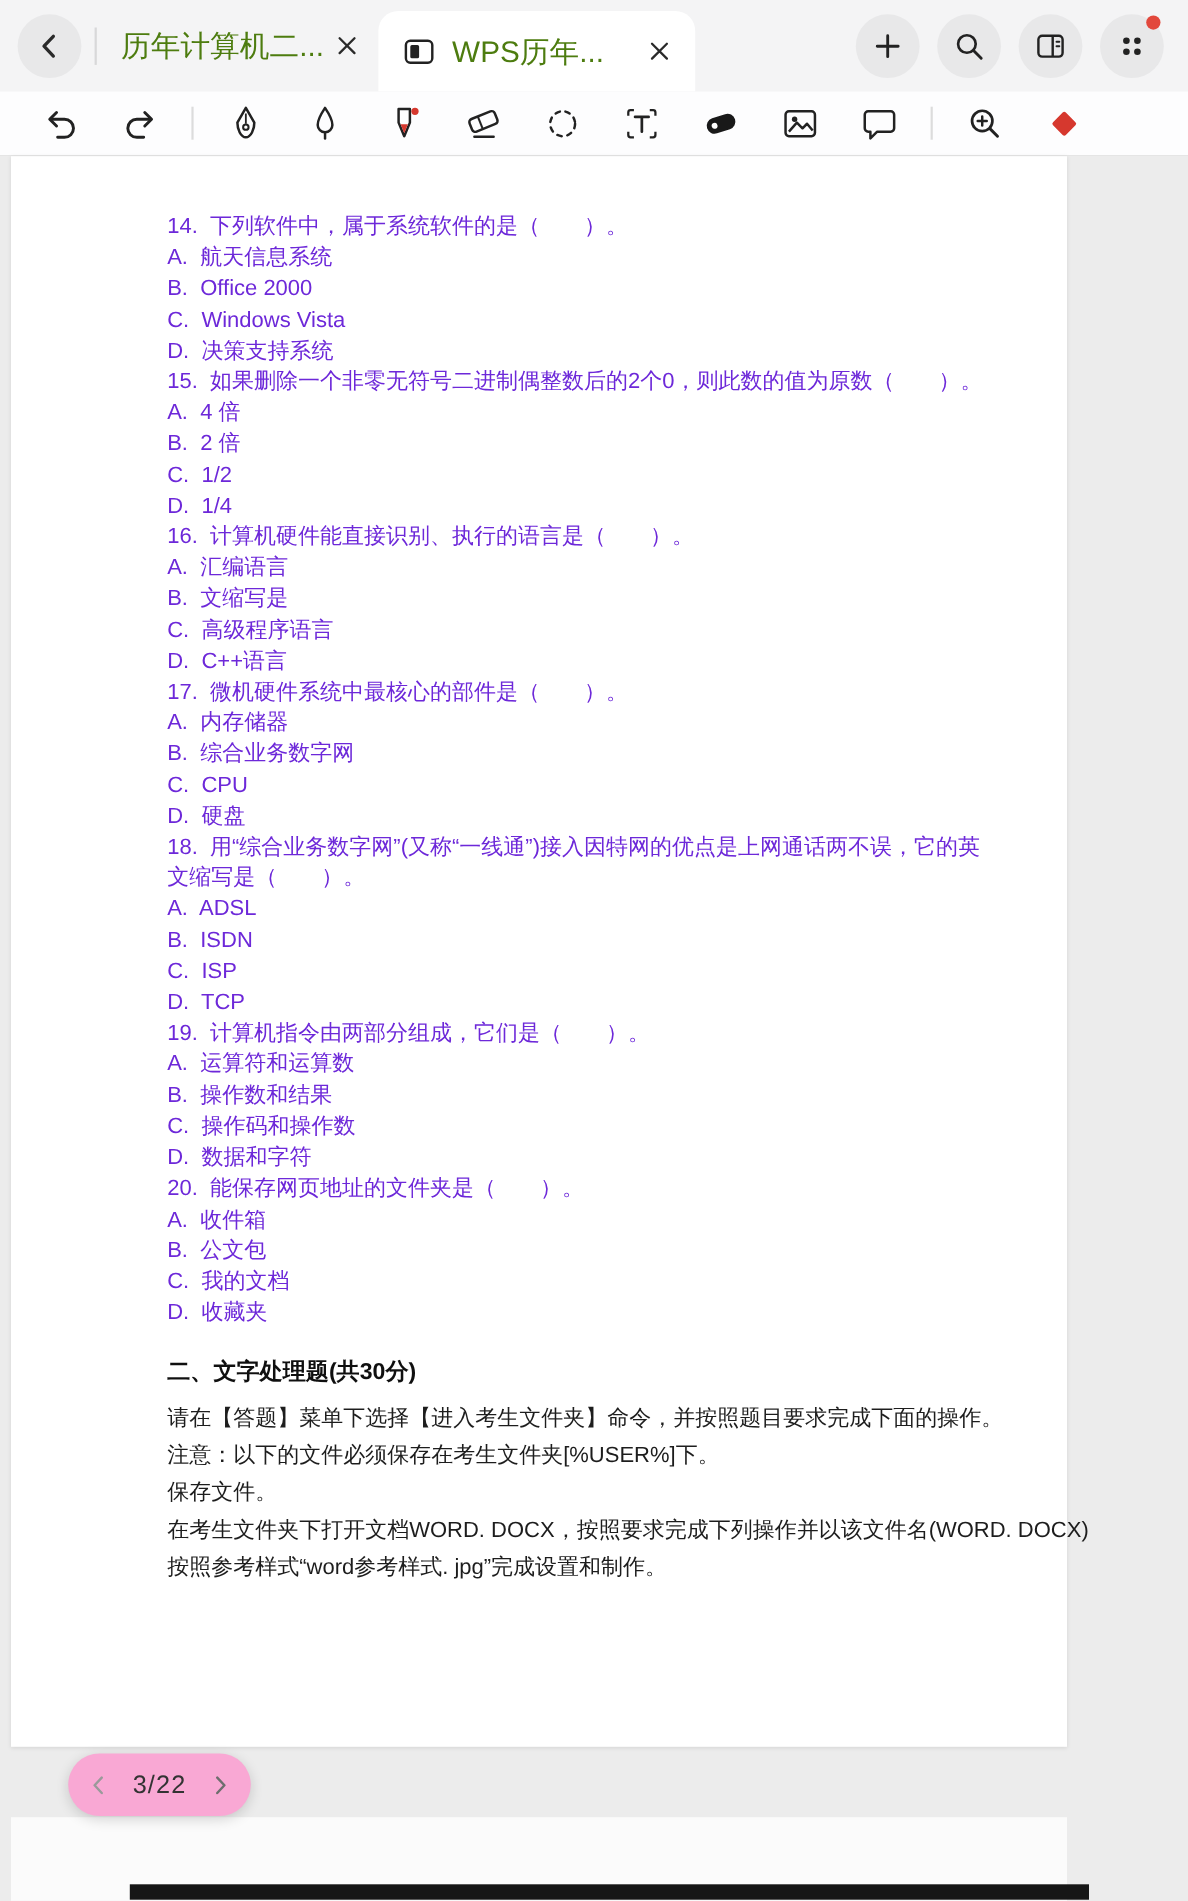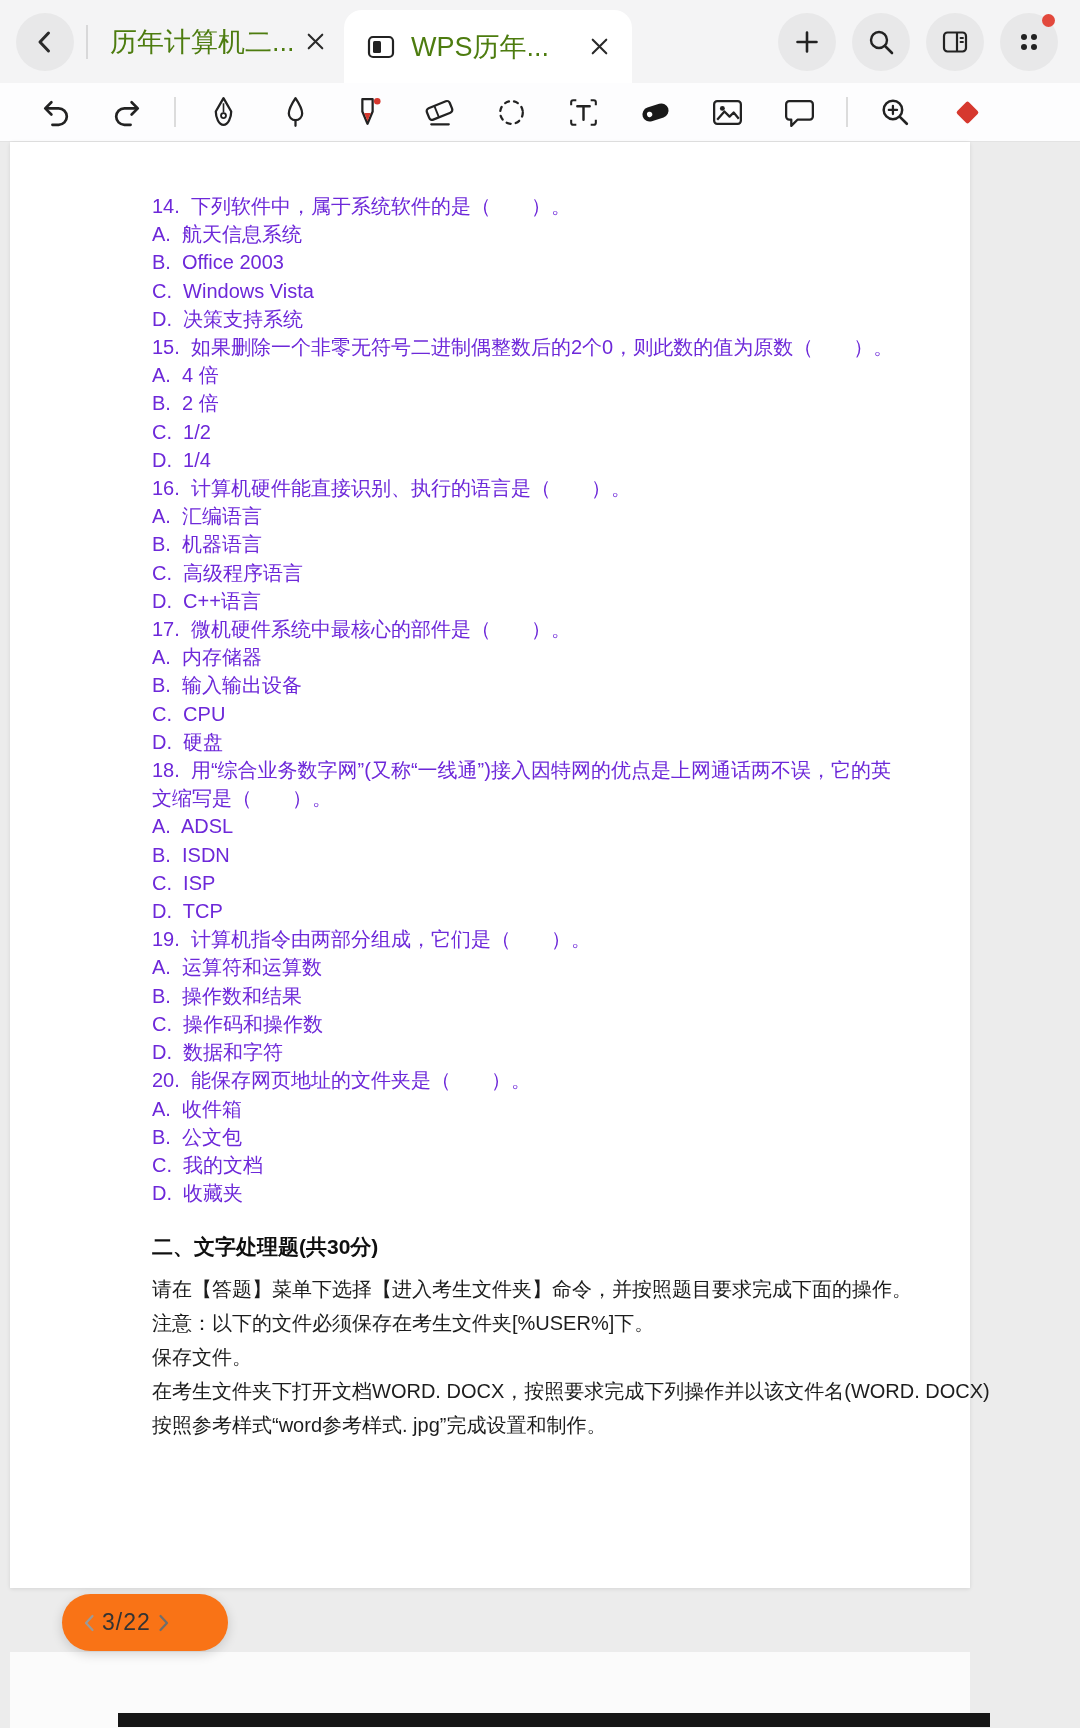--- a/index.html
+++ b/index.html
@@ -39,23 +39,23 @@
   .page { position:absolute; left:10px; top:0; width:960px; height:1446px; background:#ffffff;
           box-shadow:0 1px 4px rgba(0,0,0,.10); }
   .q-lines { padding:50px 30px 0 142px; font-size:20px; line-height:28.2px; color:#6d28d9; }
   .doc-line { white-space:pre; }
   .sec-heading { margin:26px 30px 0 142px; font-size:21px; font-weight:bold; color:#0f0f0f; white-space:pre; }
   .p-lines { padding:11px 30px 0 142px; font-size:20px; line-height:34px; color:#1d1d1d; }
 
   .next-page { position:absolute; left:10px; top:1510px; width:960px; height:76px; background:#fbfbfb; }
   .dark-strip { position:absolute; left:108px; bottom:1px; width:872px; height:14px; background:#161616; }
 
-  .pager { position:absolute; left:62px; top:1452px; width:166px; height:57px; background:#f97316;
+  .pager { position:absolute; left:62px; top:1452px; width:166px; height:57px; background:#f9a8d4;
            border-radius:29px; box-shadow:0 3px 12px rgba(0,0,0,.16); display:flex;
-           align-items:center; padding:0 16px; }
+           align-items:center; justify-content:space-between; padding:0 16px; }
   .pg-label { font-size:23px; color:#333; letter-spacing:1px; }
   .pg-ch { width:24px; height:24px; display:flex; align-items:center; justify-content:center; cursor:pointer; }
   .pg-ch svg { width:22px; height:22px; display:block; }
 </style>
 </head>
 <body>
 
 <div class="screen">
 
   <header class="tabbar">
@@ -212,36 +212,36 @@
           <rect x="10" y="10" width="16" height="16" rx="2" transform="rotate(45 18 18)" fill="#d6382e"></rect>
         </svg>
     </button>
   </div>
 
   <div class="viewport">
     <div class="page">
       <div class="q-lines">
           <div class="doc-line">14.  下列软件中，属于系统软件的是（　　）。</div>
           <div class="doc-line">A.  航天信息系统</div>
-          <div class="doc-line">B.  Office 2003</div>
+          <div class="doc-line">B.  Office 2000</div>
           <div class="doc-line">C.  Windows Vista</div>
           <div class="doc-line">D.  决策支持系统</div>
           <div class="doc-line">15.  如果删除一个非零无符号二进制偶整数后的2个0，则此数的值为原数（　　）。</div>
           <div class="doc-line">A.  4 倍</div>
           <div class="doc-line">B.  2 倍</div>
           <div class="doc-line">C.  1/2</div>
           <div class="doc-line">D.  1/4</div>
           <div class="doc-line">16.  计算机硬件能直接识别、执行的语言是（　　）。</div>
           <div class="doc-line">A.  汇编语言</div>
-          <div class="doc-line">B.  机器语言</div>
+          <div class="doc-line">B.  文缩写是</div>
           <div class="doc-line">C.  高级程序语言</div>
           <div class="doc-line">D.  C++语言</div>
           <div class="doc-line">17.  微机硬件系统中最核心的部件是（　　）。</div>
           <div class="doc-line">A.  内存储器</div>
-          <div class="doc-line">B.  输入输出设备</div>
+          <div class="doc-line">B.  综合业务数字网</div>
           <div class="doc-line">C.  CPU</div>
           <div class="doc-line">D.  硬盘</div>
           <div class="doc-line">18.  用“综合业务数字网”(又称“一线通”)接入因特网的优点是上网通话两不误，它的英</div>
           <div class="doc-line">文缩写是（　　）。</div>
           <div class="doc-line">A.  ADSL</div>
           <div class="doc-line">B.  ISDN</div>
           <div class="doc-line">C.  ISP</div>
           <div class="doc-line">D.  TCP</div>
           <div class="doc-line">19.  计算机指令由两部分组成，它们是（　　）。</div>
           <div class="doc-line">A.  运算符和运算数</div>

